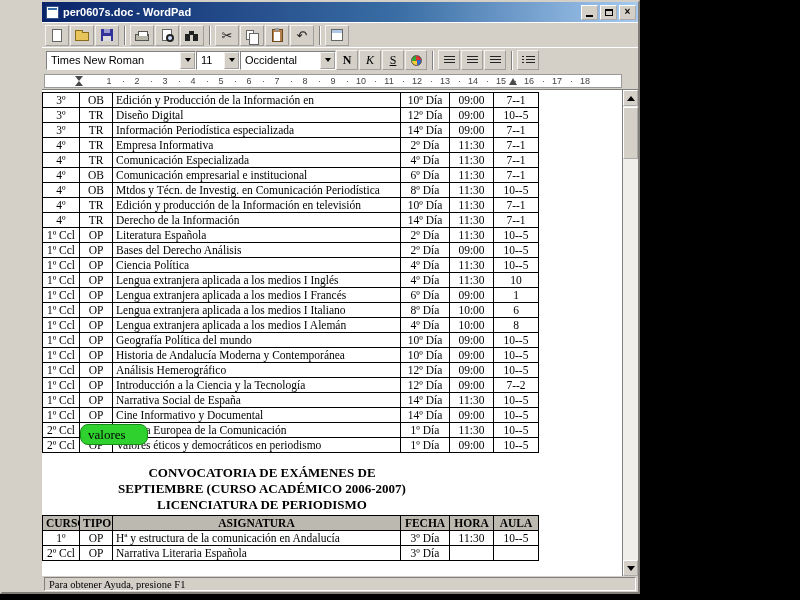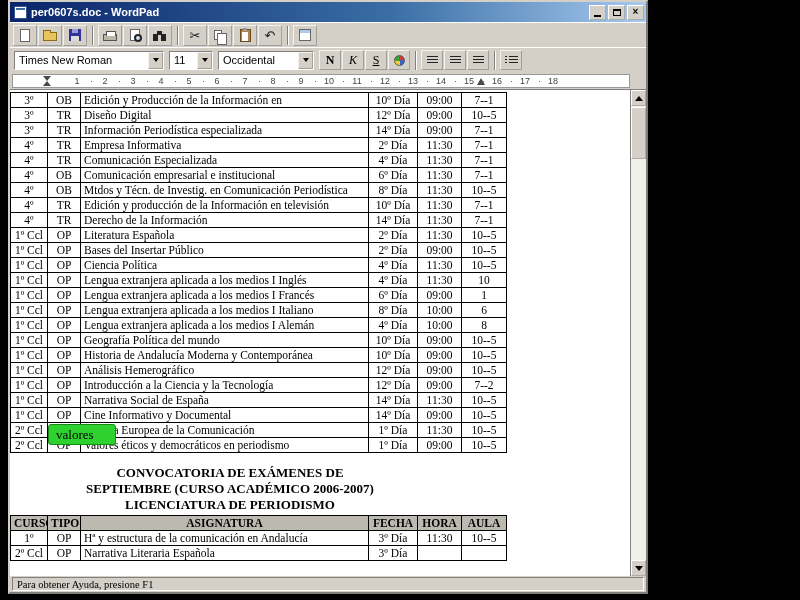--- a/index.html
+++ b/index.html
@@ -1,21 +1,21 @@
 <!DOCTYPE html>
 <html><head>
 <meta charset="utf-8">
 <style>
   * { margin:0; padding:0; box-sizing:border-box; }
   html,body { width:800px; height:600px; background:#000; font-family:"Liberation Sans", sans-serif; overflow:hidden; }
   .screen { position:relative; width:800px; height:600px; background:#000; }
 
-  .win { position:absolute; left:8px; top:0; width:640px; height:594px;
+  .win { position:absolute; left:0; top:0; width:640px; height:594px;
          background:#d4d0c8; border:2px outset #d4d0c8;
-         display:flex; flex-direction:column; }
+         display:flex; flex-direction:column;padding-left:40px; }
 
   
   .titlebar { height:20px; background:linear-gradient(to right,#0a246a,#3a6ea5 60%,#a6caf0);
               display:flex; align-items:center; padding:0 2px; flex:0 0 auto; }
   .app-icon { width:13px; height:13px; background:#fff; border:1px solid #35558a; position:relative; margin:0 4px 0 2px; flex:0 0 auto; }
   .app-icon::after { content:""; position:absolute; left:1px; top:1px; width:9px; height:2px; background:#3a6ea5; }
   .title-text { color:#fff; font-size:11px; font-weight:bold; flex:1 1 auto; white-space:nowrap; overflow:hidden; }
   .tb-buttons { display:flex; gap:2px; flex:0 0 auto; }
   .tbtn { width:17px; height:15px; background:#d4d0c8; border:1px outset #fff; display:flex; align-items:center; justify-content:center;
           font-size:10px; font-weight:bold; color:#000; line-height:1; cursor:default; }
@@ -48,21 +48,21 @@
   .ic-copy::after { content:""; position:absolute; left:2px; top:2px; width:8px; height:10px; background:#fff; border:1px solid #666; }
   .ic-paste { width:11px; height:13px; background:#b5824f; border:1px solid #6e4a1f; }
   .ic-paste::before { content:""; position:absolute; left:2px; top:-2px; width:4px; height:3px; background:#9a9a9a; }
   .ic-paste::after { content:""; position:absolute; left:1px; top:2px; width:6px; height:9px; background:#fff; }
   .ic-datetime { width:12px; height:12px; background:#fff; border:1px solid #666; }
   .ic-datetime::before { content:""; position:absolute; left:0; top:0; right:0; height:3px; background:#b0c8e8; }
   .glyph-ic { font-size:13px; line-height:1; color:#222; }
 
   
   .formatbar { height:25px; display:flex; align-items:center; padding-left:4px; border-top:1px solid #fff; flex:0 0 auto; }
-  .combo { height:19px; background:#fff; border:1px solid; border-color:#808080 #fff #fff #808080; display:flex; align-items:stretch; margin-right:5px; font-size:11px; }
+  .combo { height:19px; background:#fff; border:1px solid; border-color:#808080 #fff #fff #808080; display:flex; align-items:stretch; font-size:11px; }
   .combo .val { flex:1 1 auto; padding:2px 3px 0 4px; white-space:nowrap; overflow:hidden; }
   .combo .drop { width:15px; background:#d4d0c8; border:1px outset #f4f2ee; display:flex; align-items:center; justify-content:center; flex:0 0 auto; }
   .combo .drop::after { content:""; border-left:3px solid transparent; border-right:3px solid transparent; border-top:4px solid #000; }
   .combo-font { width:150px; }
   .combo-size { width:44px; }
   .combo-lang { width:96px; }
   .fmt-btn { width:22px; height:20px; background:#d4d0c8; border:1px outset #f4f2ee; display:flex; align-items:center; justify-content:center;
              font-family:"Liberation Serif", serif; font-size:12px; margin-right:1px; }
   .b { font-weight:bold; } .i { font-style:italic; } .u { text-decoration:underline; }
   .ic-palette { width:11px; height:11px; border-radius:50%; border:1px solid #555;
@@ -88,21 +88,21 @@
   .page { position:relative; flex:1 1 auto; background:#fff; overflow:hidden; font-family:"Liberation Serif", serif; color:#000000; }
   table.doctable { border-collapse:collapse; table-layout:fixed; width:496px; margin-top:2px; }
   table.doctable td, table.doctable th { border:1px solid #000; font-size:11.5px; height:15px; line-height:13px;
                                          padding:0 3px; white-space:nowrap; overflow:hidden; }
   td.c-curso, td.c-tipo, td.c-fecha, td.c-hora, td.c-aula { text-align:center; }
   td.c-asig { text-align:left; }
   th { background:#bcb9b1; font-weight:bold; text-align:center; }
   col.w-curso{width:37px;} col.w-tipo{width:33px;} col.w-asig{width:288px;}
   col.w-fecha{width:49px;} col.w-hora{width:44px;} col.w-aula{width:45px;}
   .hl { position:absolute; left:38px; top:334px; width:68px; height:21px; background:#2ed12e; border:1px solid #158a15;
-        border-radius:3px; font-size:13px; line-height:19px; padding-left:7px; z-index:2; }
+        border-radius:8px; font-size:13px; line-height:19px; padding-left:7px; z-index:2; }
   .heading { width:440px; text-align:center; font-weight:bold; font-size:13px; line-height:16px; margin-top:12px; }
   .t2 { margin-top:8px; }
 
   
   .vscroll { flex:0 0 16px; background:#f1efe9; border-left:1px solid #808080; position:relative; }
   .sb-btn { position:absolute; left:0; width:15px; height:16px; background:#d4d0c8; border:1px outset #fff;
             display:flex; align-items:center; justify-content:center; }
   .sb-up { top:0; } .sb-down { bottom:0; }
   .arr-up { border-left:4px solid transparent; border-right:4px solid transparent; border-bottom:5px solid #000; }
   .arr-down { border-left:4px solid transparent; border-right:4px solid transparent; border-top:5px solid #000; }
@@ -337,21 +337,21 @@
                 <td class="c-tipo">OP</td>
                 <td class="c-asig">Literatura Española</td>
                 <td class="c-fecha">2º Día</td>
                 <td class="c-hora">11:30</td>
                 <td class="c-aula">10--5</td>
               </tr>
 
               <tr>
                 <td class="c-curso">1º Ccl</td>
                 <td class="c-tipo">OP</td>
-                <td class="c-asig">Bases del Insertar Público</td>
+                <td class="c-asig">Bases del Derecho Análisis</td>
                 <td class="c-fecha">2º Día</td>
                 <td class="c-hora">09:00</td>
                 <td class="c-aula">10--5</td>
               </tr>
 
               <tr>
                 <td class="c-curso">1º Ccl</td>
                 <td class="c-tipo">OP</td>
                 <td class="c-asig">Ciencia Política</td>
                 <td class="c-fecha">4º Día</td>

